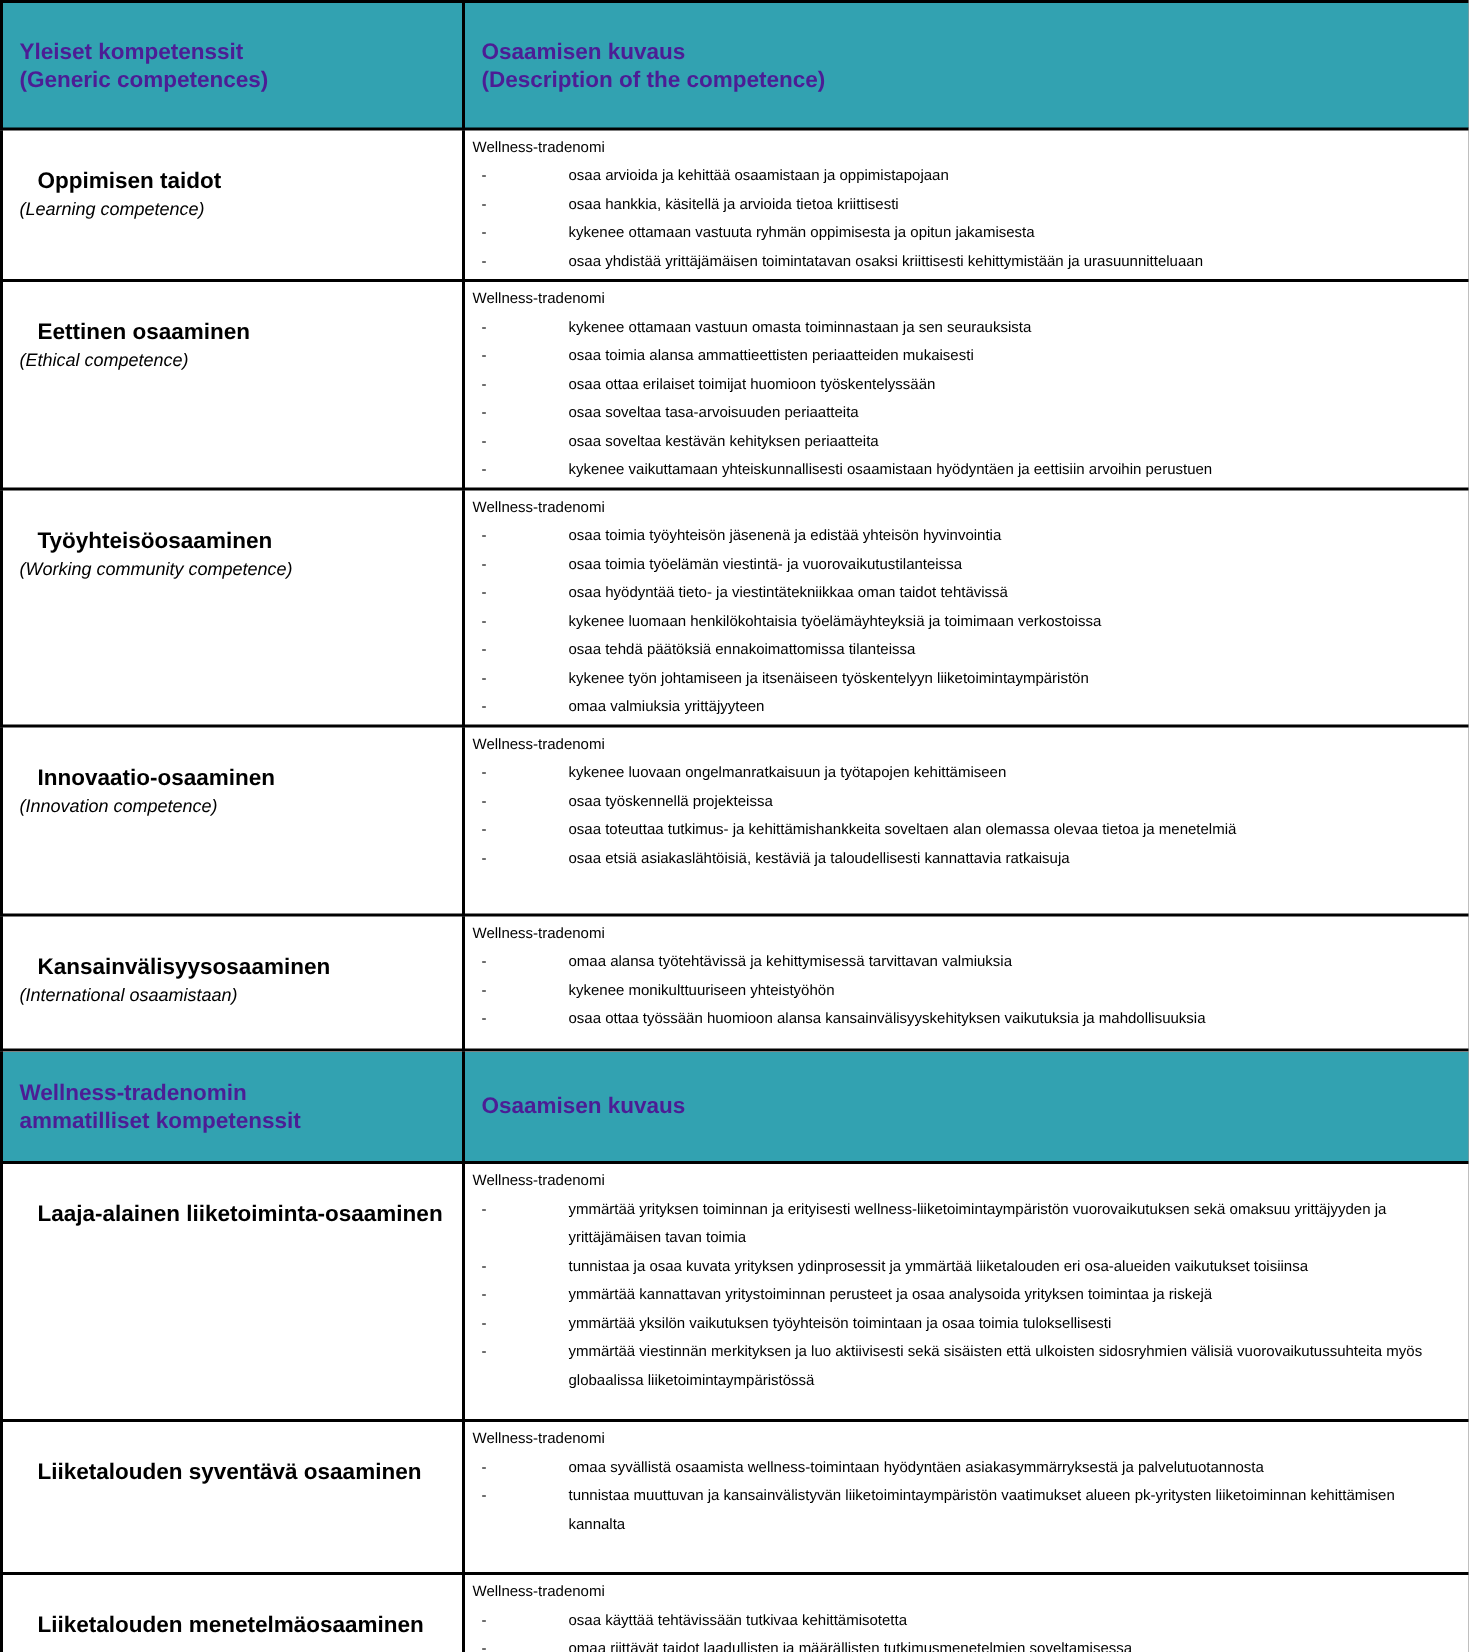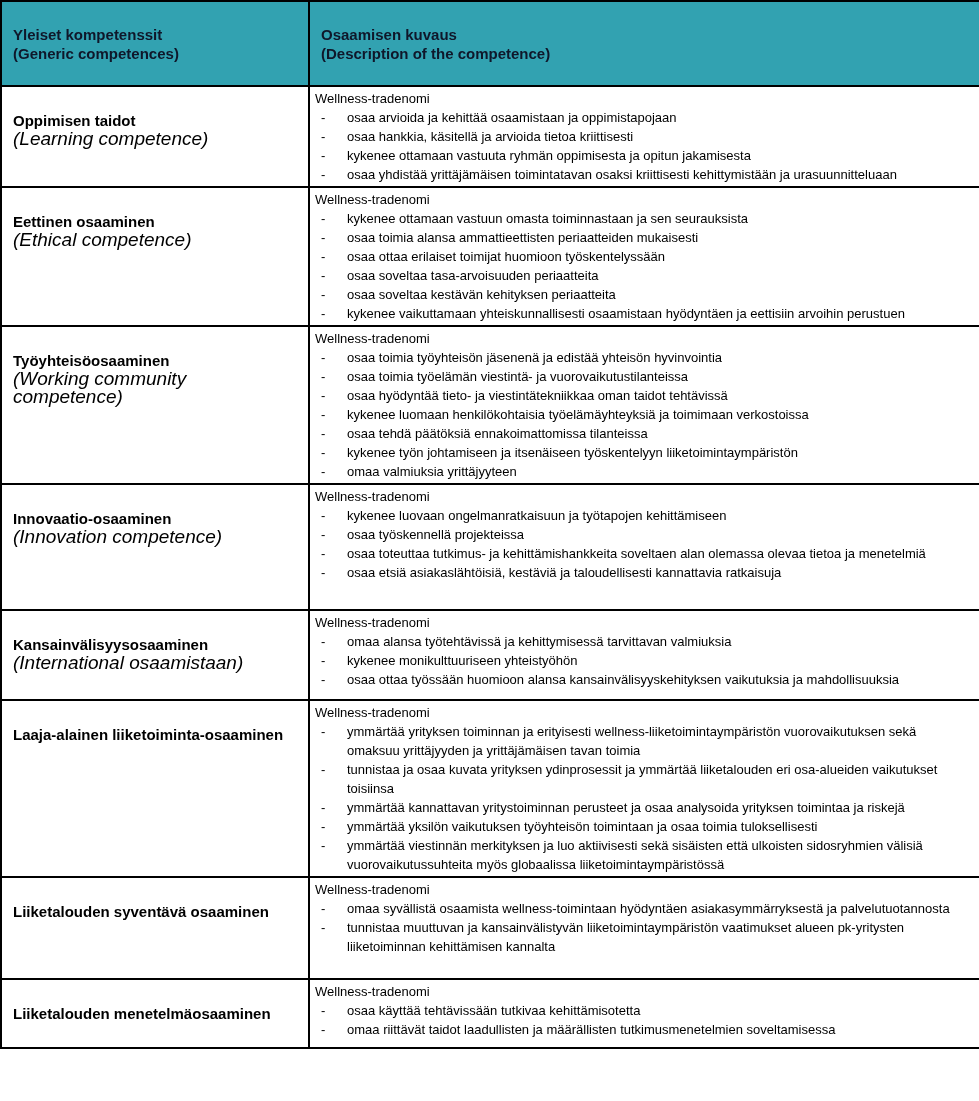--- a/index.html
+++ b/index.html
@@ -17,52 +17,53 @@
   col.c2 { width: 671px; }
   td {
     border: 2px solid #000000;
     vertical-align: top;
     box-sizing: border-box;
     padding: 0;
     overflow: hidden;
   }
   td.ch {
     background: #32a2b1;
-    color: #0f172a;
+    color: #4c1d95;
     font-weight: bold;
     font-size: 15px;
     line-height: 19px;
     vertical-align: middle;
     padding: 6px 10px 6px 11px;
     white-space: pre-line;
   }
   td.cl { padding: 25px 10px 6px 11px; }
   .title {
     font-weight: bold;
     font-size: 15px;
     line-height: 18px;
+    margin-left: 12px;
   }
   .subtitle {
     font-style: italic;
-    font-size: 19px;
+    font-size: 12px;
     line-height: 18px;
   }
   td.cr {
     padding: 2px 14px 2px 4px;
-    font-size: 13px;
+    font-size: 10px;
     line-height: 19px;
   }
   .intro { padding-left: 1px; }
   .bullet { display: flex; }
   .dash {
     flex: 0 0 33px;
     box-sizing: border-box;
     padding-left: 7px;
   }
-  .btxt { flex: 1 1 auto; }
+  .btxt { flex: 1 1 auto; margin-left: 32px; }
 </style>
 </head>
 <body>
 
 <table class="comp-table">
   <colgroup>
       <col class="c1">
       <col class="c2">
     </colgroup>
 
@@ -213,20 +214,25 @@
             <span class="dash">-</span>
             <span class="btxt">kykenee monikulttuuriseen yhteistyöhön</span>
           </div>
       <div class="bullet">
             <span class="dash">-</span>
             <span class="btxt">osaa ottaa työssään huomioon alansa kansainvälisyyskehityksen vaikutuksia ja mahdollisuuksia</span>
           </div>
     </td>
   </tr>
 
+  <tr style="height:75px">
+    <td class="ch">Wellness-tradenomin
+ammatilliset kompetenssit</td>
+    <td class="ch">Osaamisen kuvaus</td>
+  </tr>
 
   <tr style="height:172px">
     <td class="cl">
       <div class="title">Laaja-alainen liiketoiminta-osaaminen</div>
     </td>
     <td class="cr">
       <div class="intro">Wellness-tradenomi</div>
       <div class="bullet">
             <span class="dash">-</span>
             <span class="btxt">ymmärtää yrityksen toiminnan ja erityisesti wellness-liiketoimintaympäristön vuorovaikutuksen sekä omaksuu yrittäjyyden ja yrittäjämäisen tavan toimia</span>

